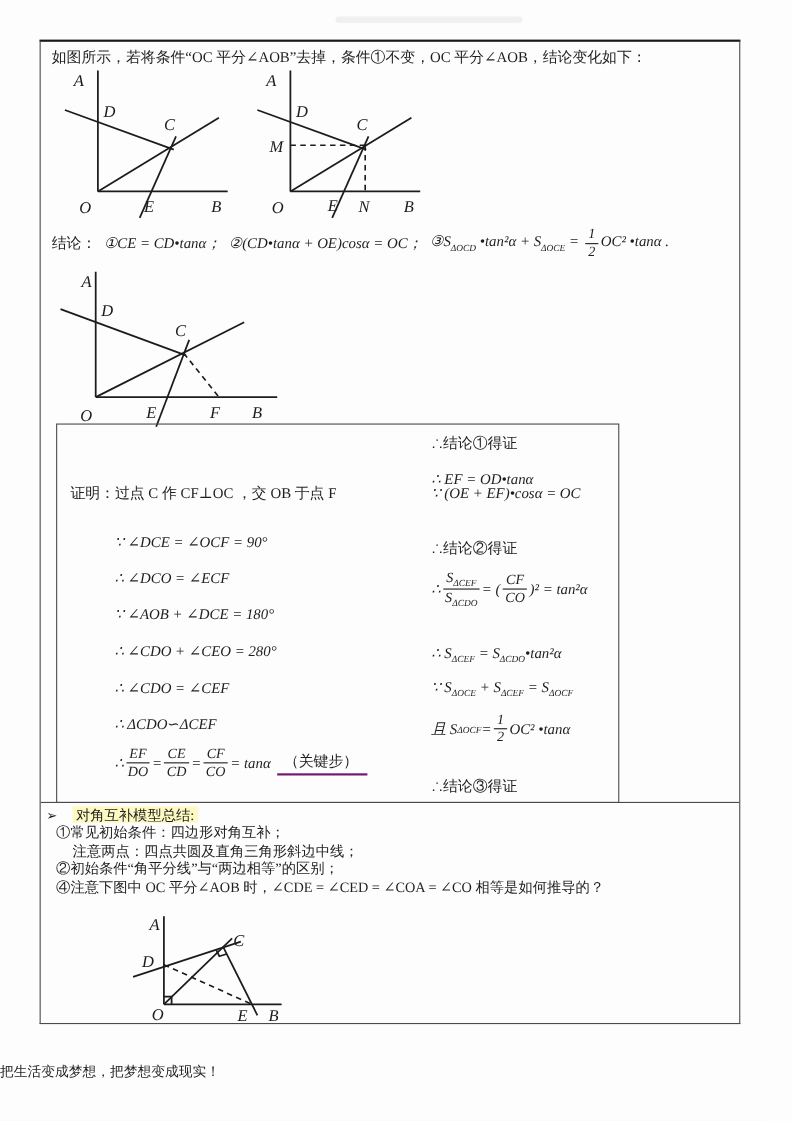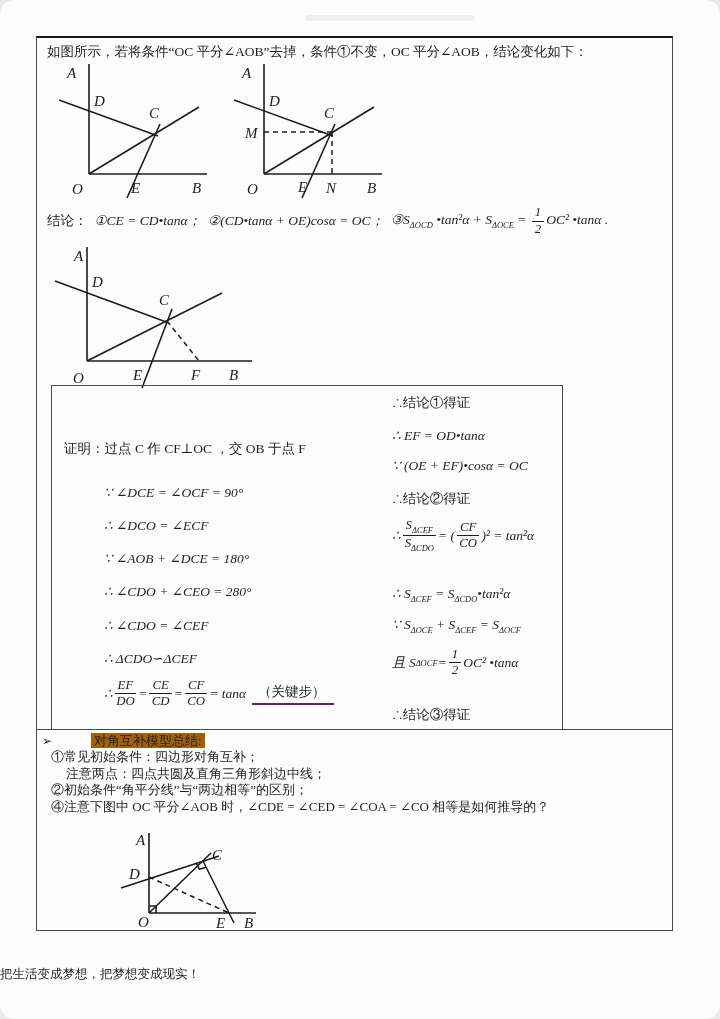--- a/index.html
+++ b/index.html
@@ -1,17 +1,17 @@
 <!DOCTYPE html>
 <html><head>
 <meta charset="utf-8">
 <style>
   html,body{margin:0;padding:0;background:#e8e8e8;}
   .page{position:relative;width:720px;height:1019px;background:#fdfdfd;
-        font-family:"Liberation Serif","DejaVu Serif",serif;color:#1e1e1e;overflow:hidden;border-radius:14px;}
+        font-family:"Liberation Serif","DejaVu Serif",serif;color:#1e1e1e;overflow:hidden;}
   .faint-header{position:absolute;left:305px;top:15px;width:170px;height:6px;
         background:#f0f0ef;border-radius:3px;}
   .outer-box{position:absolute;left:36px;top:36px;width:637px;height:895px;
         border:1px solid #4a4a4a;border-top:2px solid #1a1a1a;box-sizing:border-box;}
   .intro{position:absolute;left:10px;top:5px;width:618px;font-size:13.5px;line-height:17px;}
   .math{font-style:italic;}
   .dg{position:absolute;}
   .dg line,.dg path{stroke:#1c1c1c;stroke-width:1.6;fill:none;}
   .dg .dash{stroke-dasharray:5,4;stroke-width:1.5;}
   .dg text{font-family:"Liberation Serif","DejaVu Serif",serif;font-style:italic;
@@ -31,21 +31,21 @@
   .pl{left:52px;font-style:italic;}
   .pr{left:340px;}
   .pr.cn{font-style:normal;}
   .fracrow{display:flex;align-items:center;}
   .keystep{border-bottom:2px solid #701a75;padding:0 8px 2px 6px;margin-left:6px;
         font-style:normal;}
   .row-divider{position:absolute;left:0;top:691px;width:100%;border-top:1px solid #4a4a4a;}
   .summary{position:absolute;left:0;top:695px;width:630px;font-size:13px;line-height:16.4px;}
   .sum-title-row{padding-left:5px;}
   .bullet{display:inline-block;width:24px;font-size:12px;}
-  .sum-title{background:#a16207;padding:0 3px;margin-left:25px;}
+  .sum-title{background:#fef9c3;padding:0 3px;}
   .sum-line{padding-left:14px;}
   .sum-line.indent2{padding-left:29px;}
   .footer1{position:absolute;left:0;top:966px;width:100%;text-align:left;font-size:12.5px;}
   .footer2{position:absolute;left:0;top:989px;width:100%;text-align:center;font-size:12px;margin-top:40px;}
 </style>
 </head>
 <body>
 
 <div class="page">
 
@@ -139,21 +139,21 @@
         <span class="frac">
             <span class="num">CF</span>
             <span class="den">CO</span>
           </span>
         <span> = tanα</span>
         <span class="keystep">（关键步）</span>
       </div>
 
       <div class="p-item pr cn" style="top:8px">∴结论①得证</div>
       <div class="p-item pr math" style="top:41px">∴ EF = OD•tanα</div>
-      <div class="p-item pr math" style="top:71px">∵ (OE + EF)•cosα = OC</div>
+      <div class="p-item pr math" style="top:54px">∵ (OE + EF)•cosα = OC</div>
       <div class="p-item pr cn" style="top:104px">∴结论②得证</div>
       <div class="p-item pr math fracrow" style="top:133px">
         <span>∴ </span>
         <span class="frac">
           <span class="num"><span>S</span><sub>ΔCEF</sub></span>
           <span class="den"><span>S</span><sub>ΔCDO</sub></span>
         </span>
         <span> = (</span>
         <span class="frac">
             <span class="num">CF</span>

